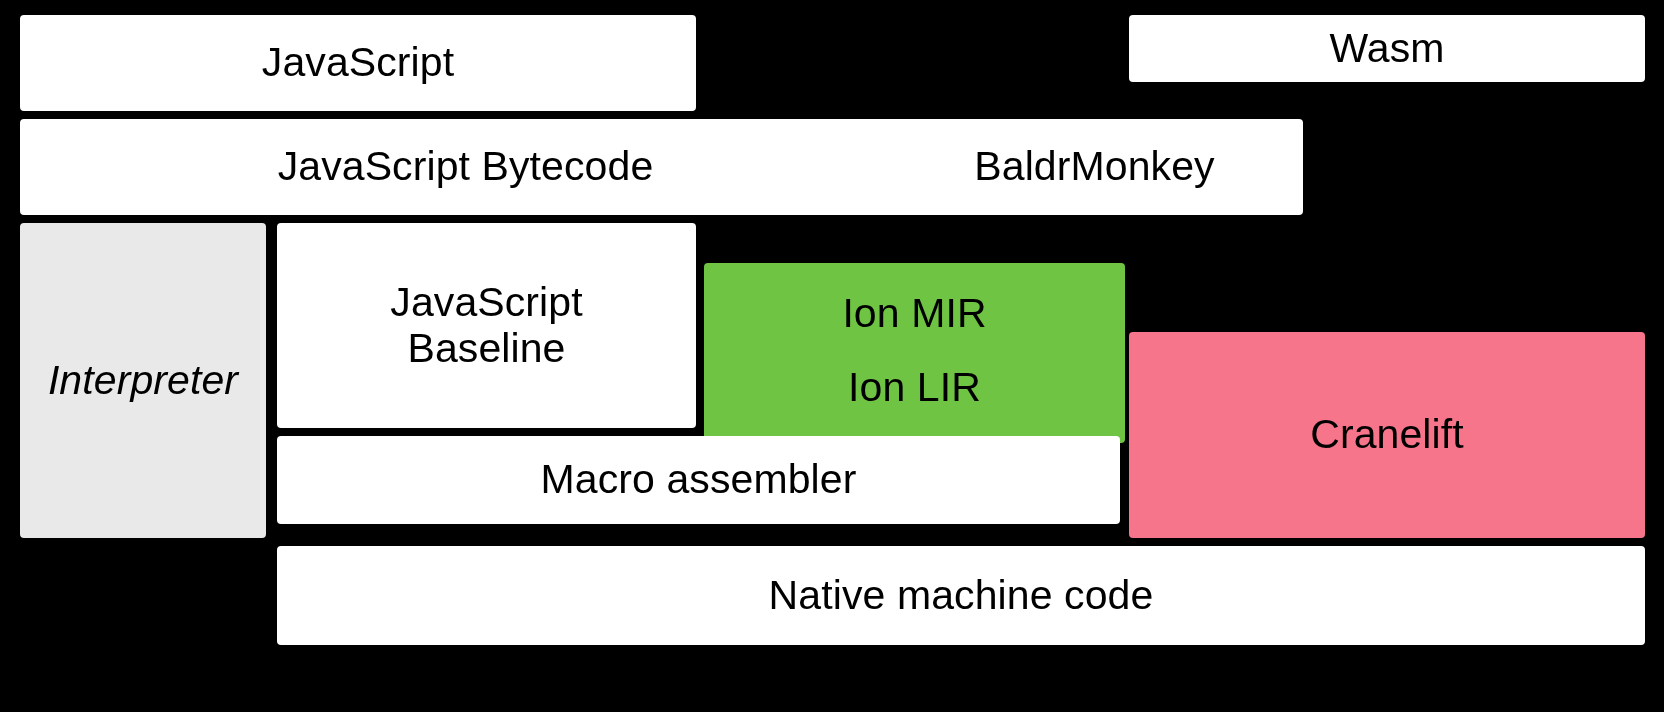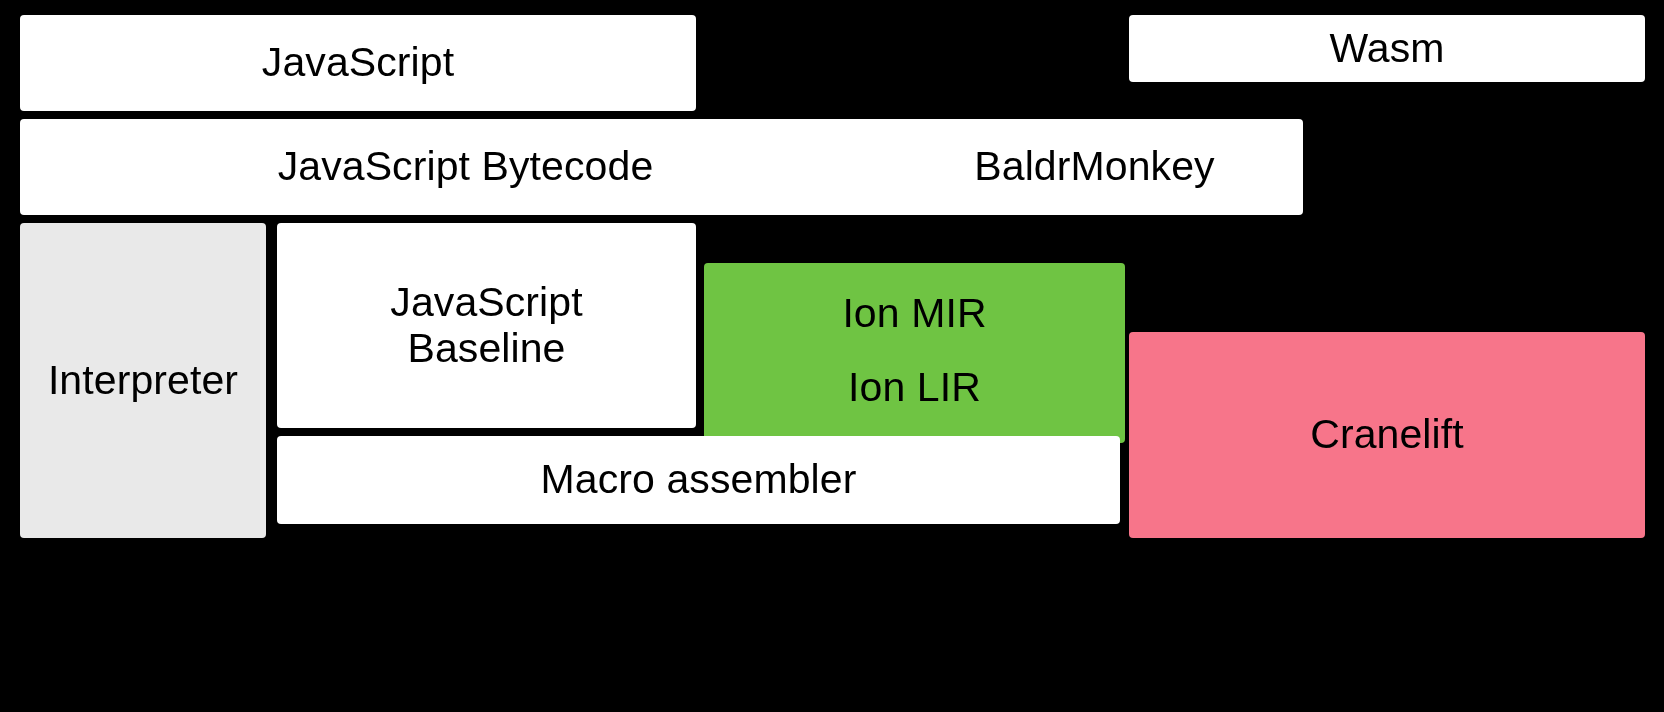--- a/index.html
+++ b/index.html
@@ -41,21 +41,21 @@
   
   #n-javascript      { left: 20px;   top: 15px;  width: 676px; height: 96px; }
   #n-asmjs           { left: 704px;  top: 15px;  width: 417px; height: 96px; }
   #n-wasm            { left: 1129px; top: 15px;  width: 516px; height: 67px; }
 
   
   #n-js-bytecode     { left: 20px;   top: 119px; width: 891px; height: 96px; }
   #n-baldrmonkey     { left: 886px;  top: 119px; width: 417px; height: 96px; }
 
   
-  #n-interpreter     { left: 20px;   top: 223px; width: 246px; height: 315px; }
+  #n-interpreter     { left: 20px;   top: 223px; width: 246px; height: 315px; font-style: italic; }
   #n-js-baseline     { left: 277px;  top: 223px; width: 419px; height: 205px; }
   #n-ion-mir         { left: 704px;  top: 223px; width: 421px; height: 101px; margin-top: 40px; }
   #n-ion-lir         { left: 704px;  top: 332px; width: 421px; height: 111px;  }
   #n-cranelift       { left: 1129px; top: 332px; width: 516px; height: 206px; }
   #n-macro-assembler { left: 277px;  top: 436px; width: 843px; height: 88px; }
 
   
   #n-native-code     { left: 277px;  top: 546px; width: 1368px; height: 99px; }
 </style>
 </head>
@@ -78,14 +78,15 @@
 Baseline</div>
 
   <div class="node fill-green" id="n-ion-mir">Ion MIR</div>
 
   <div class="node fill-green" id="n-ion-lir">Ion LIR</div>
 
   <div class="node fill-pink" id="n-cranelift">Cranelift</div>
 
   <div class="node fill-white" id="n-macro-assembler">Macro assembler</div>
 
+  <div class="node fill-white" id="n-native-code">Native machine code</div>
 
 </div>
 
 </body></html>

